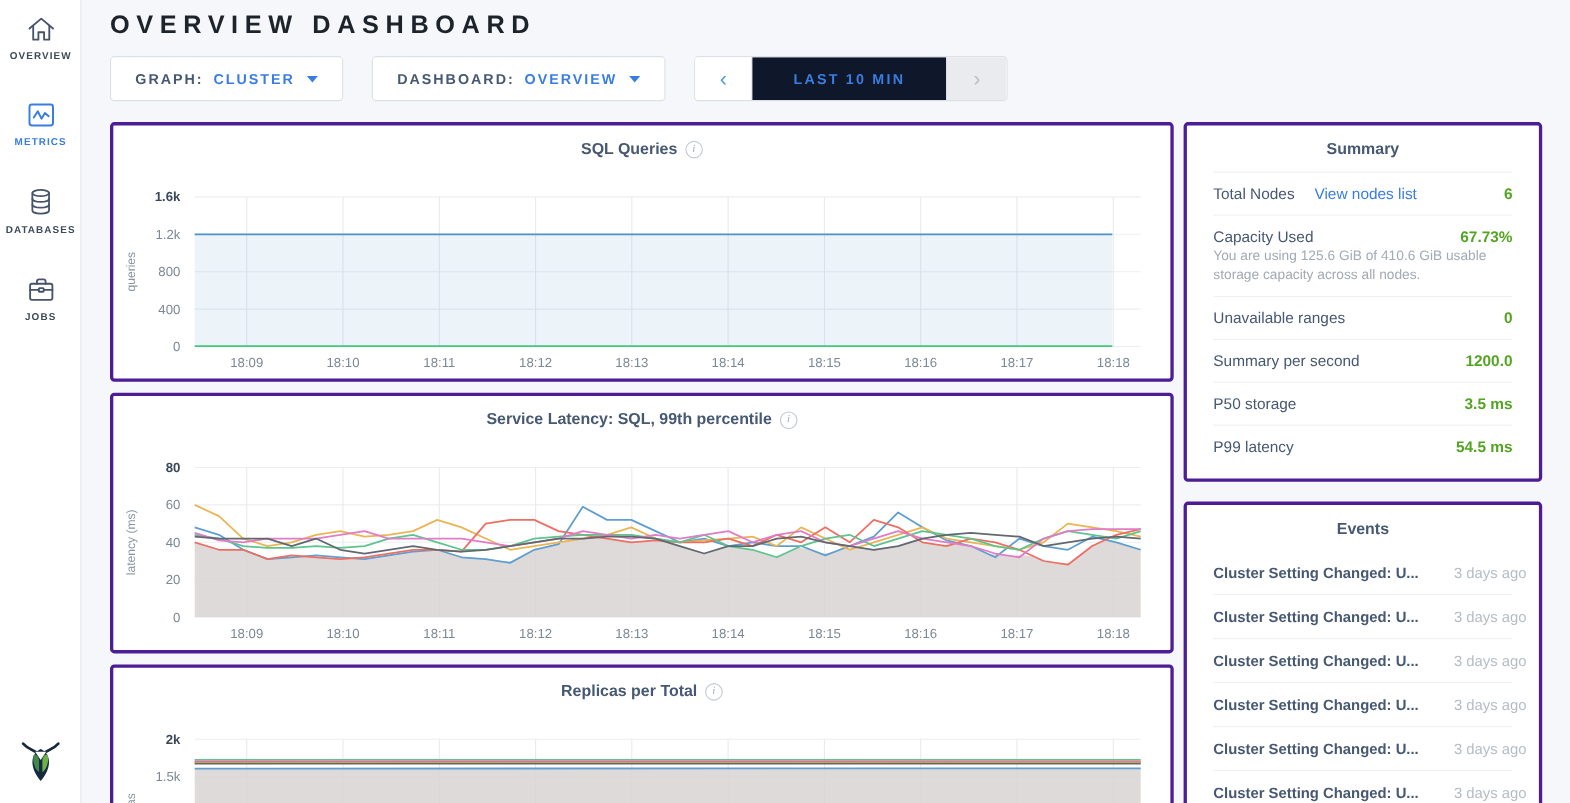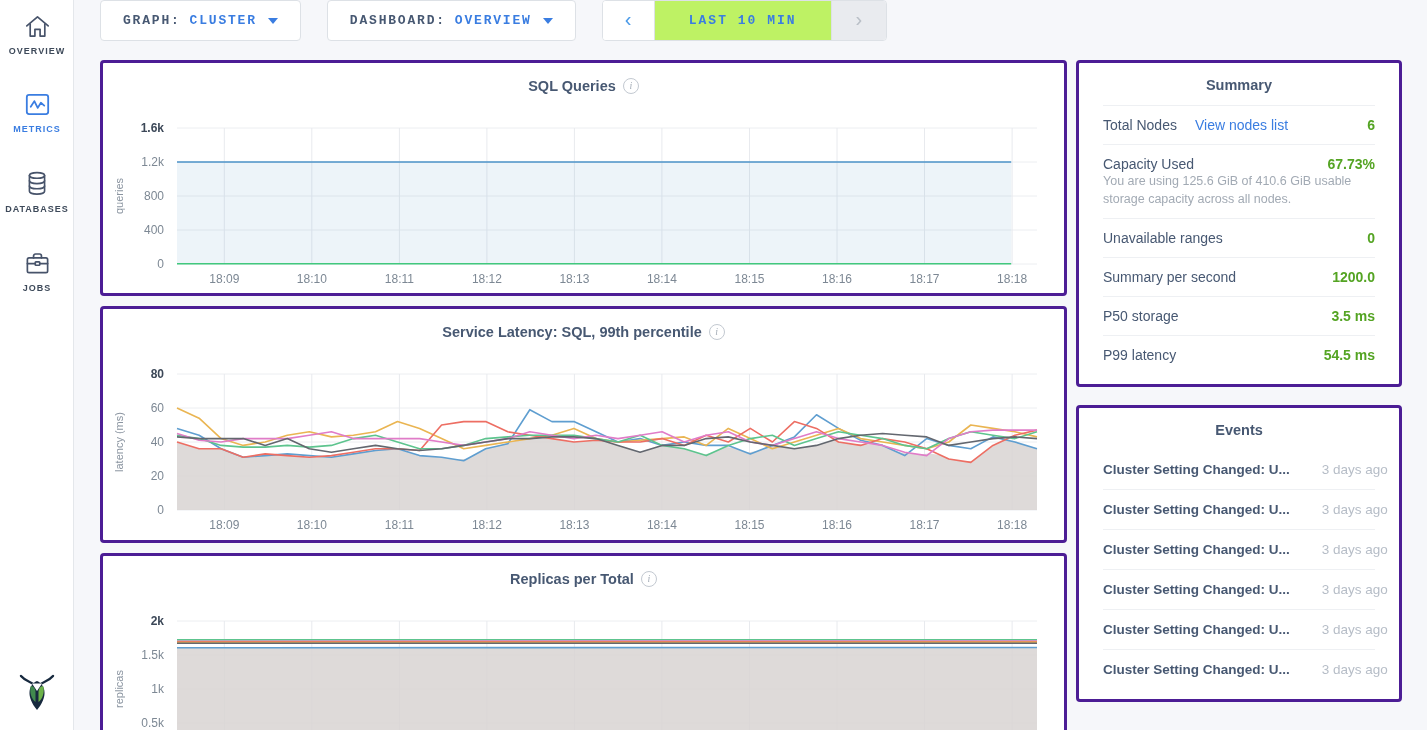--- a/index.html
+++ b/index.html
@@ -14,34 +14,34 @@
     gap:7px; cursor:pointer; margin-bottom:12px; }
   .nav-item .lbl { font-size:9px; font-weight:700; letter-spacing:1px; color:#3e4a5a; }
   .nav-item.active .lbl { color:#3a7de1; }
   .nav-item svg { display:block; }
   .sidebar-logo { position:absolute; left:0; bottom:14px; width:74px; display:flex; justify-content:center; cursor:pointer; }
 
   
   .main { position:absolute; left:74px; top:0; right:0; bottom:0; padding-left:26px; }
   .page-title { font-size:23px; font-weight:700; letter-spacing:6px; color:#1d232b; margin:9px 0 15px 0; }
 
-  .controls { display:flex; align-items:center; height:41px; margin-bottom:19px;font-family:Liberation Mono, monospace; }
+  .controls { display:flex; align-items:center; height:41px; margin-bottom:19px; }
   .dropdown { display:flex; align-items:center; height:41px; background:#fff; border:1px solid #dde1e6;
     border-radius:4px; padding:0 22px; cursor:pointer; margin-right:26px; }
   .dropdown .dd-label { font-size:13px; font-weight:600; letter-spacing:1.8px; color:#475872; }
   .dropdown .dd-value { font-size:13px; font-weight:600; letter-spacing:1.8px; color:#3a7de1; margin-left:9px; }
   .caret { width:0; height:0; border-left:5px solid transparent; border-right:5px solid transparent;
     border-top:6px solid #3a7de1; margin-left:11px; }
 
   .time-selector { display:flex; align-items:stretch; height:41px; border:1px solid #dde1e6;
     border-radius:4px; overflow:hidden; background:#fff; }
   .ts-prev { width:52px; display:flex; align-items:center; justify-content:center; border-right:1px solid #dde1e6;
     background:#fff; cursor:pointer; color:#4a9ae8; font-size:20px; line-height:1; }
   .ts-label { width:176px; display:flex; align-items:center; justify-content:center; font-size:13px;
-    font-weight:600; letter-spacing:2px; color:#3a7de1; cursor:pointer; background:#bef264; }
+    font-weight:600; letter-spacing:2px; color:#3a7de1; cursor:pointer; background:#0f172a; }
   .ts-next { width:55px; display:flex; align-items:center; justify-content:center; border-left:1px solid #dde1e6;
     background:#e9ebef; cursor:default; color:#b9bfc7; font-size:20px; line-height:1; }
 
   .content { display:flex; align-items:flex-start; }
   .charts-col { width:967px; }
   .side-col { width:326px; margin-left:9px; }
 
   .card { background:#fff; border:3px solid #4c1d95; border-radius:4px; }
   .chart-card { margin-bottom:10px; padding-top:13px; }
   .chart-title-row { text-align:center; height:22px; }
@@ -127,20 +127,21 @@
         <path d="M6 8 C12 15 17 13 22 19 M38 8 C32 15 27 13 22 19" stroke="#17293e" stroke-width="2.4" fill="none" stroke-linecap="round"></path>
         <path d="M22 13 C31 17 33 29 22 42 C11 29 13 17 22 13 Z" fill="#17293e"></path>
         <path d="M17 15.5 L27 15.5 L22 23 Z" fill="#ffffff"></path>
         <path d="M20.5 24 C20.5 19 17 17.5 15.5 18.5 C14.5 25 16.5 31 20.5 34 Z" fill="#418a4e"></path>
         <path d="M23.5 24 C23.5 19 27 17.5 28.5 18.5 C29.5 25 27.5 31 23.5 34 Z" fill="#6cb249"></path>
       </svg>
     </div>
   </aside>
 
   <div class="main">
+    <h1 class="page-title">OVERVIEW DASHBOARD</h1>
 
     <div class="controls">
       <div class="dropdown">
         <span class="dd-label">GRAPH:</span>
         <span class="dd-value">CLUSTER</span>
         <span class="caret"></span>
       </div>
       <div class="dropdown">
         <span class="dd-label">DASHBOARD:</span>
         <span class="dd-value">OVERVIEW</span>

